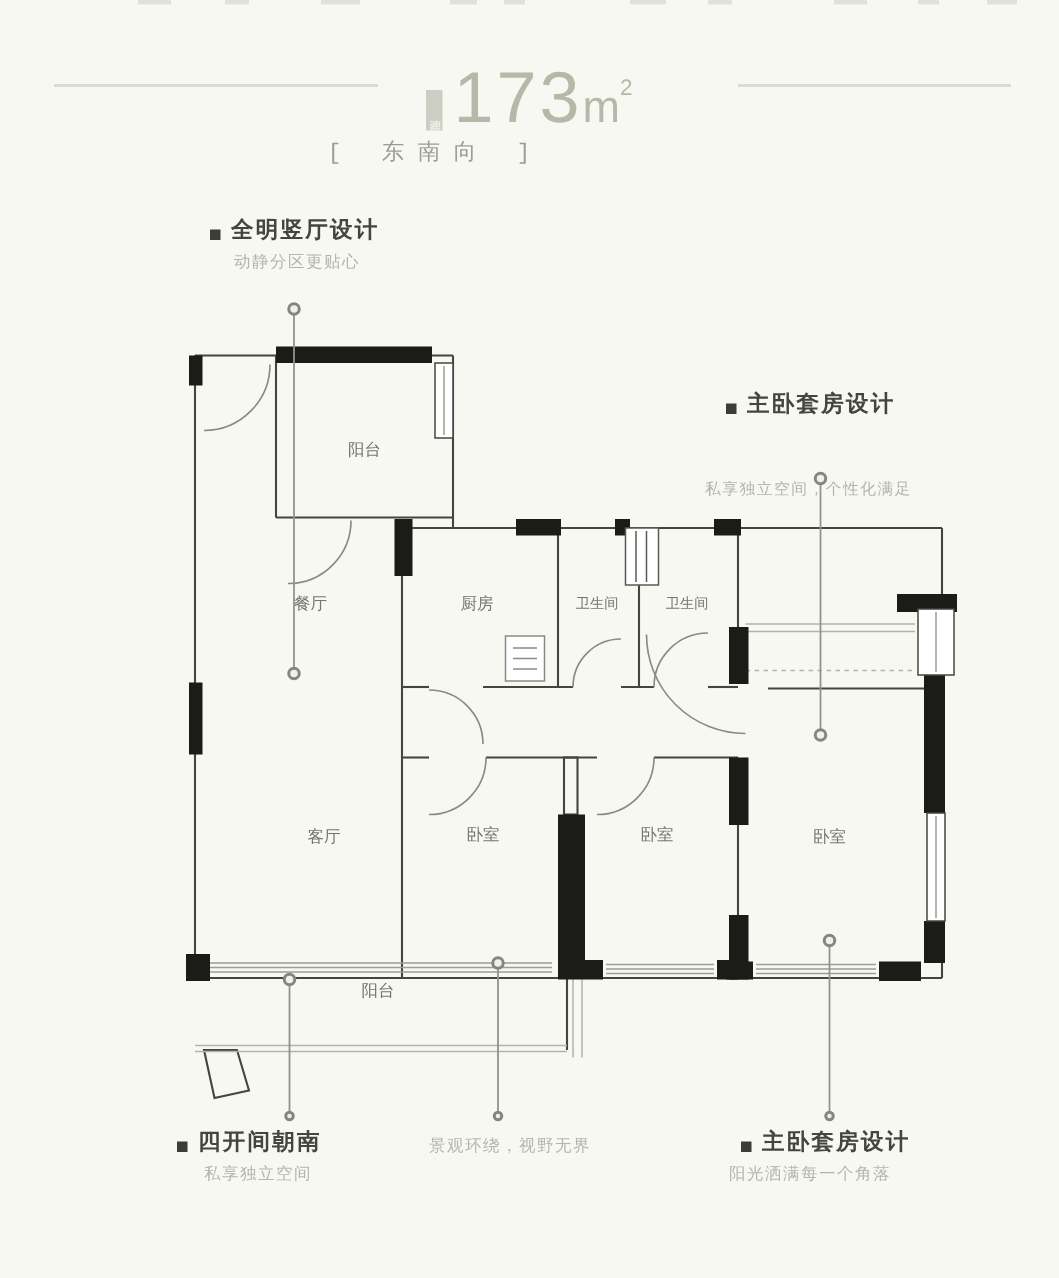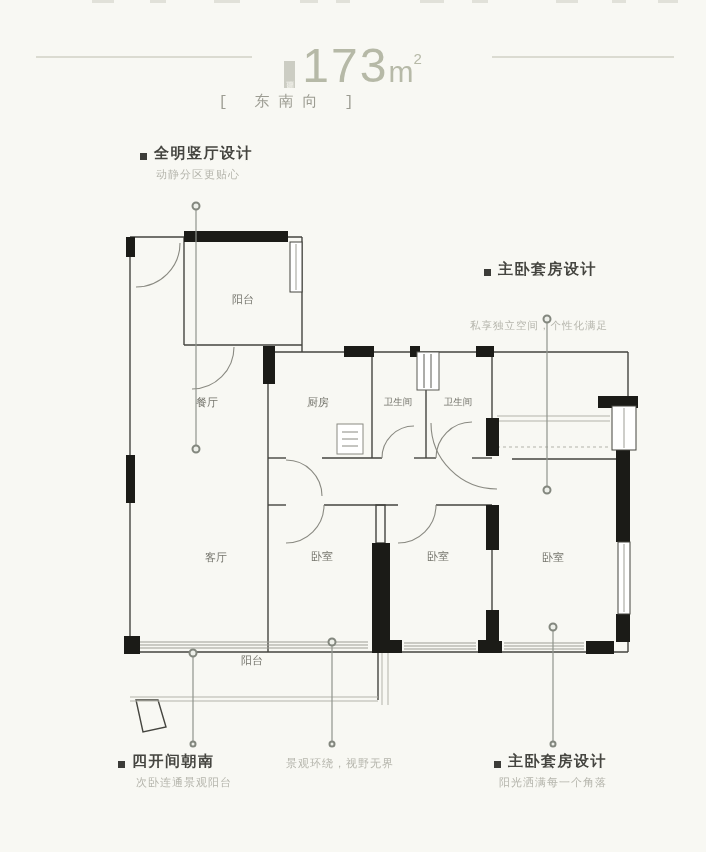--- a/index.html
+++ b/index.html
@@ -226,26 +226,26 @@
     <span class="t">主卧套房设计</span>
   </div>
   <div class="s" style="margin-left:-14px;font-size:10.5px;margin-top:40px;">私享独立空间，个性化满足</div>
 </div>
 
 <div class="anno" style="left:118px;top:752px;">
   <div class="row">
     <span class="bullet"></span>
     <span class="t">四开间朝南</span>
   </div>
-  <div class="s" style="margin-left:18px;">次卧连通景观阳台</div>
+  <div class="s" style="margin-left:18px;">私享独立空间</div>
 </div>
 
 <div class="anno" style="left:256px;top:752px;">
   <div class="s" style="margin-left:30px;font-family:Liberation Mono, monospace;">景观环绕，视野无界</div>
 </div>
 
 <div class="anno" style="left:494px;top:752px;">
   <div class="row">
     <span class="bullet"></span>
     <span class="t">主卧套房设计</span>
   </div>
-  <div class="s" style="margin-left:-8px;text-align:right;">阳光洒满每一个角落</div>
+  <div class="s" style="margin-left:-8px;">阳光洒满每一个角落</div>
 </div>
 
 </body></html>

